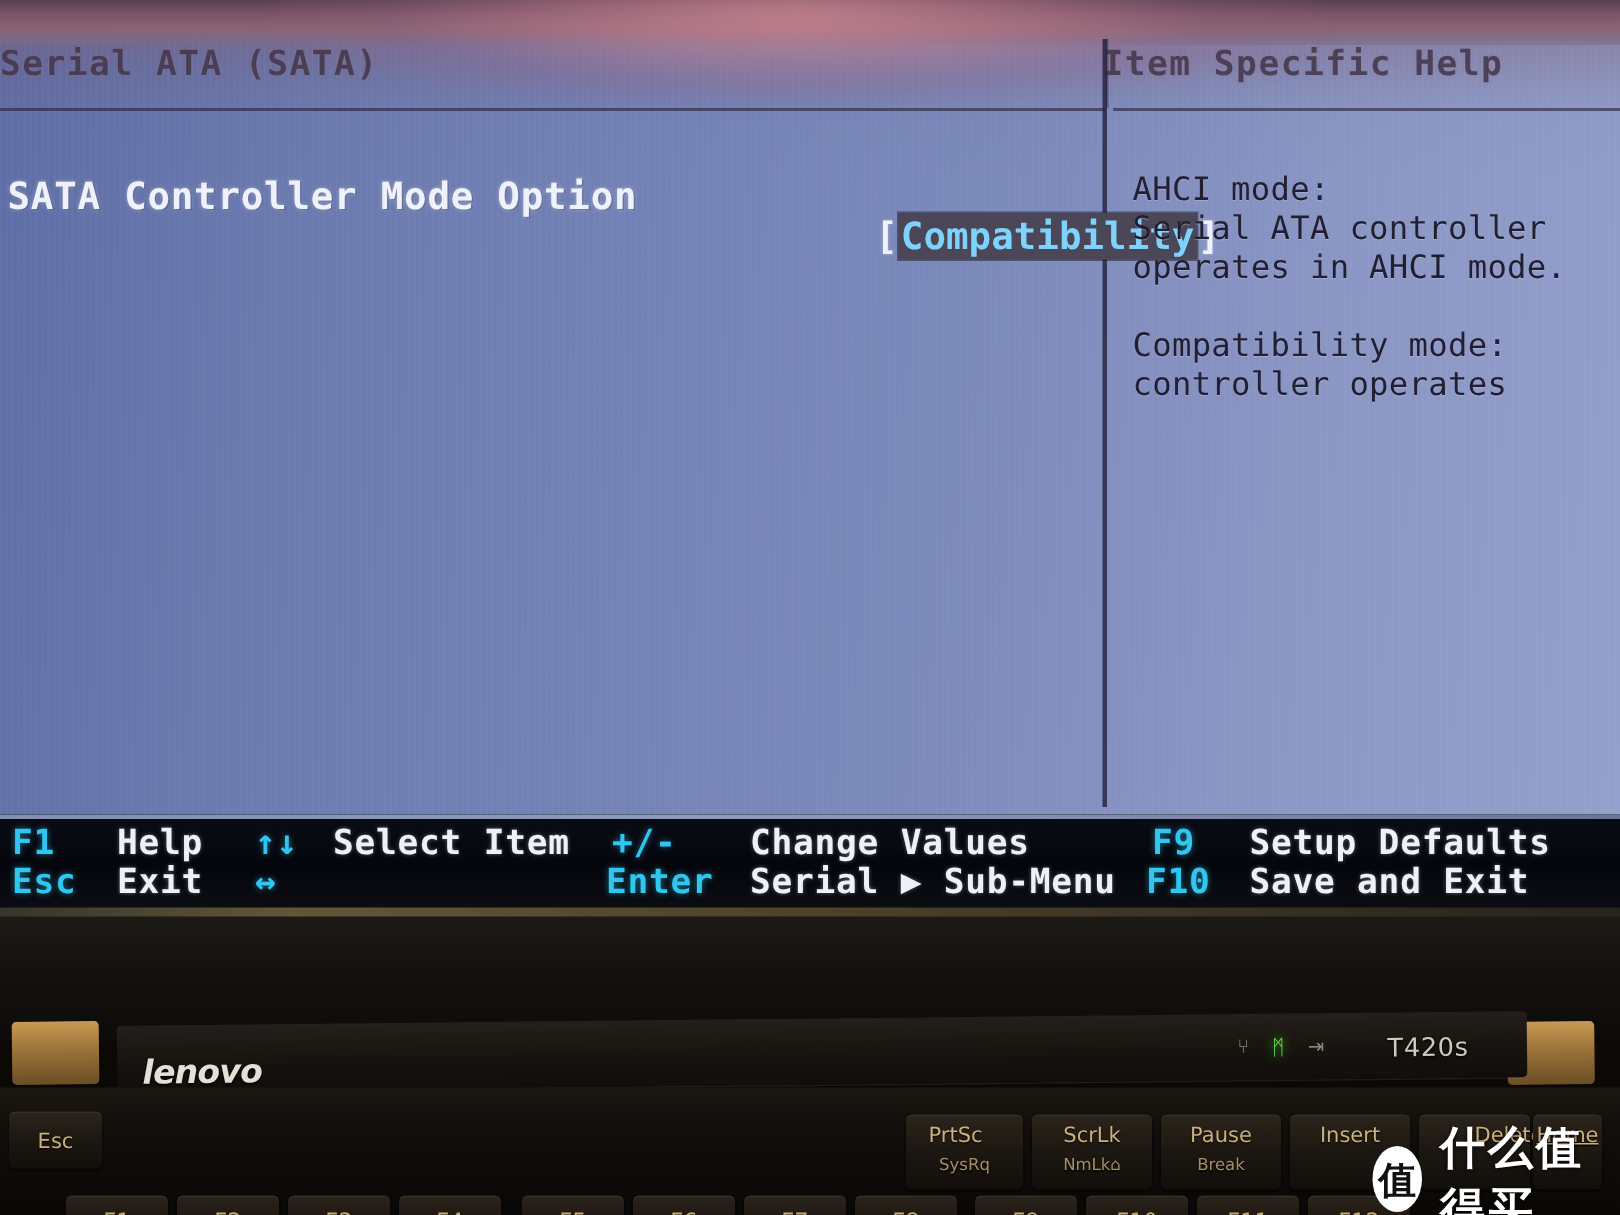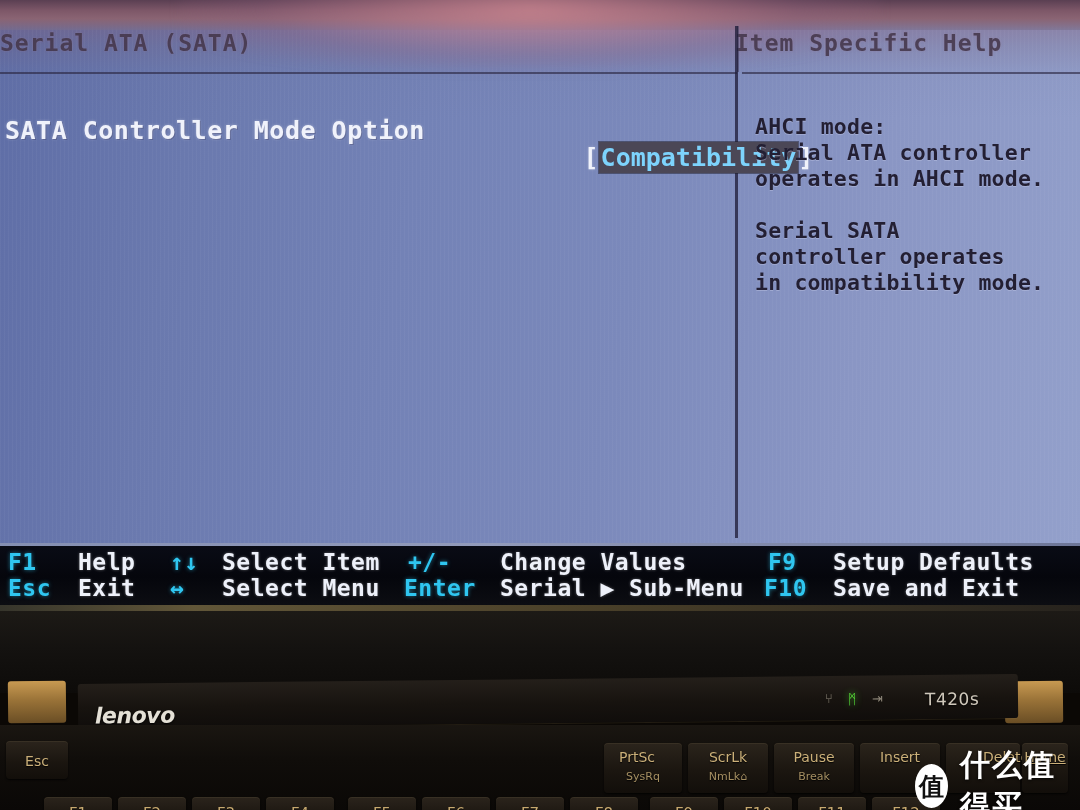--- a/index.html
+++ b/index.html
@@ -96,21 +96,21 @@
     text-shadow:none;
   }
 
   
   #help-pane {
     position:absolute; left:745px; top:72px; width:335px; height:466px;
     padding:42px 4px 0 10px;
   }
   .help-line {
     font-size:21.5px; line-height:26px; letter-spacing:0.2px;
-    color:#231f33; font-weight:700; white-space:pre;
+    color:#231f33; font-weight:400; white-space:pre;
     text-shadow:0 1px 0 rgba(190,198,228,0.45);
   }
   .help-gap { height:26px; }
 
   
   #fnbar {
     position:absolute; left:0; top:543px; width:1080px; height:62px;
     background:linear-gradient(180deg,#0a0c16 0%, #05060c 55%, #0c0d12 100%);
     overflow:hidden;
   }
@@ -239,23 +239,22 @@
           <span>[</span><span class="value-highlight">Compatibility</span><span>]</span>
         </span>
       </div>
     </div>
 
     <div id="help-pane">
       <div class="help-line">AHCI mode:</div>
       <div class="help-line">Serial ATA controller</div>
       <div class="help-line">operates in AHCI mode.</div>
       <div class="help-gap"></div>
-      <div class="help-line">Serial SATA</div>
+      <div class="help-line">Compatibility mode:</div>
       <div class="help-line">controller operates</div>
-      <div class="help-line">in compatibility mode.</div>
     </div>
   </div>
 
   <div id="fnbar">
     <div id="fnbar-topedge"></div>
     <div class="fn-grid">
 
       <div class="fn-row" id="fn-row-1">
         <span class="fn-cell fn-key" style="left:8px">F1</span>
         <span class="fn-cell fn-txt" style="left:78px">Help</span>
@@ -264,21 +263,20 @@
         <span class="fn-cell fn-key" style="left:408px">+/-</span>
         <span class="fn-cell fn-txt" style="left:500px">Change Values</span>
         <span class="fn-cell fn-key" style="left:768px">F9</span>
         <span class="fn-cell fn-txt" style="left:833px">Setup Defaults</span>
       </div>
 
       <div class="fn-row" id="fn-row-2">
         <span class="fn-cell fn-key" style="left:8px">Esc</span>
         <span class="fn-cell fn-txt" style="left:78px">Exit</span>
         <span class="fn-cell fn-key" style="left:170px">↔</span>
-        <span class="fn-cell fn-txt" style="left:222px">Select Menu</span>
         <span class="fn-cell fn-key" style="left:404px">Enter</span>
         <span class="fn-cell fn-txt" style="left:500px">Serial ▶ Sub-Menu</span>
         <span class="fn-cell fn-key" style="left:764px">F10</span>
         <span class="fn-cell fn-txt" style="left:833px">Save and Exit</span>
       </div>
 
     </div>
   </div>
 
   <div id="laptop">

